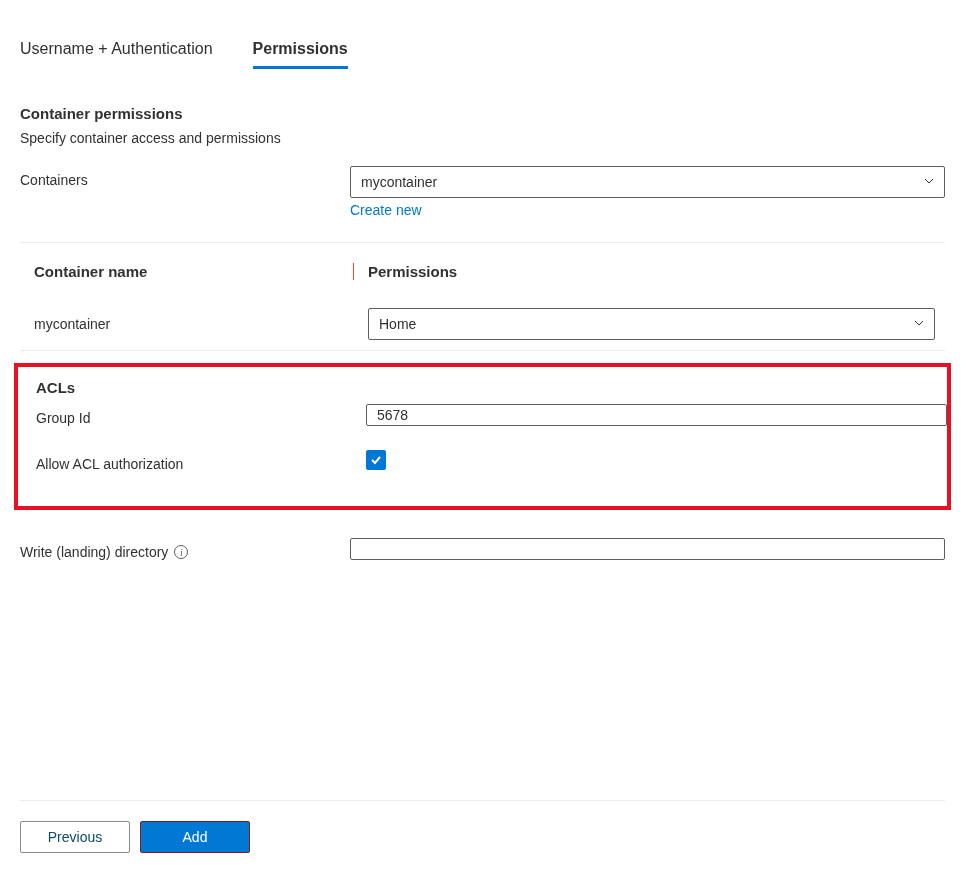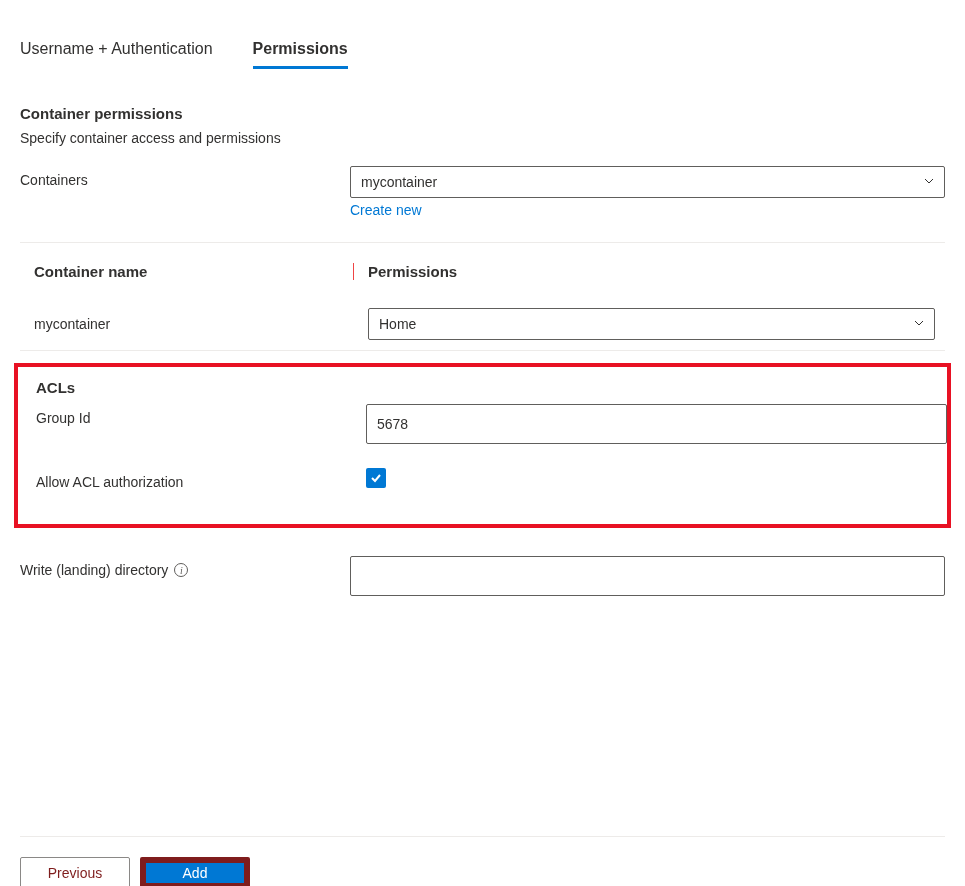--- a/index.html
+++ b/index.html
@@ -133,21 +133,21 @@
       margin: 12px -6px 28px -6px;
     }
     .highlight-box .section-title {
       padding-left: 6px;
     }
     .highlight-box .form-row {
       padding-left: 6px;
     }
     .text-input {
       width: 100%;
-      height: 40px;
+      height: 22px;
       padding: 5px 10px;
       border: 1px solid #605e5c;
       border-radius: 2px;
       font-size: 14px;
       font-family: inherit;
       color: #323130;
     }
     .checkbox {
       width: 20px;
       height: 20px;
@@ -189,25 +189,25 @@
       height: 32px;
       padding: 0 20px;
       font-size: 14px;
       font-family: inherit;
       border-radius: 2px;
       cursor: pointer;
     }
     .btn-secondary {
       background: #fff;
       border: 1px solid #8a8886;
-      color: #7f1d1d;
+      color: #0c4a6e;
     }
     .btn-primary {
       background: #0078d4;
-      border: 6px solid #7f1d1d;
+      border: 1px solid #7f1d1d;
       color: #fff;
     }
   </style>
 </head>
 <body>
 
 <div class="tabs">
   <div class="tab">Username + Authentication</div>
   <div class="tab active">Permissions</div>
 </div>

